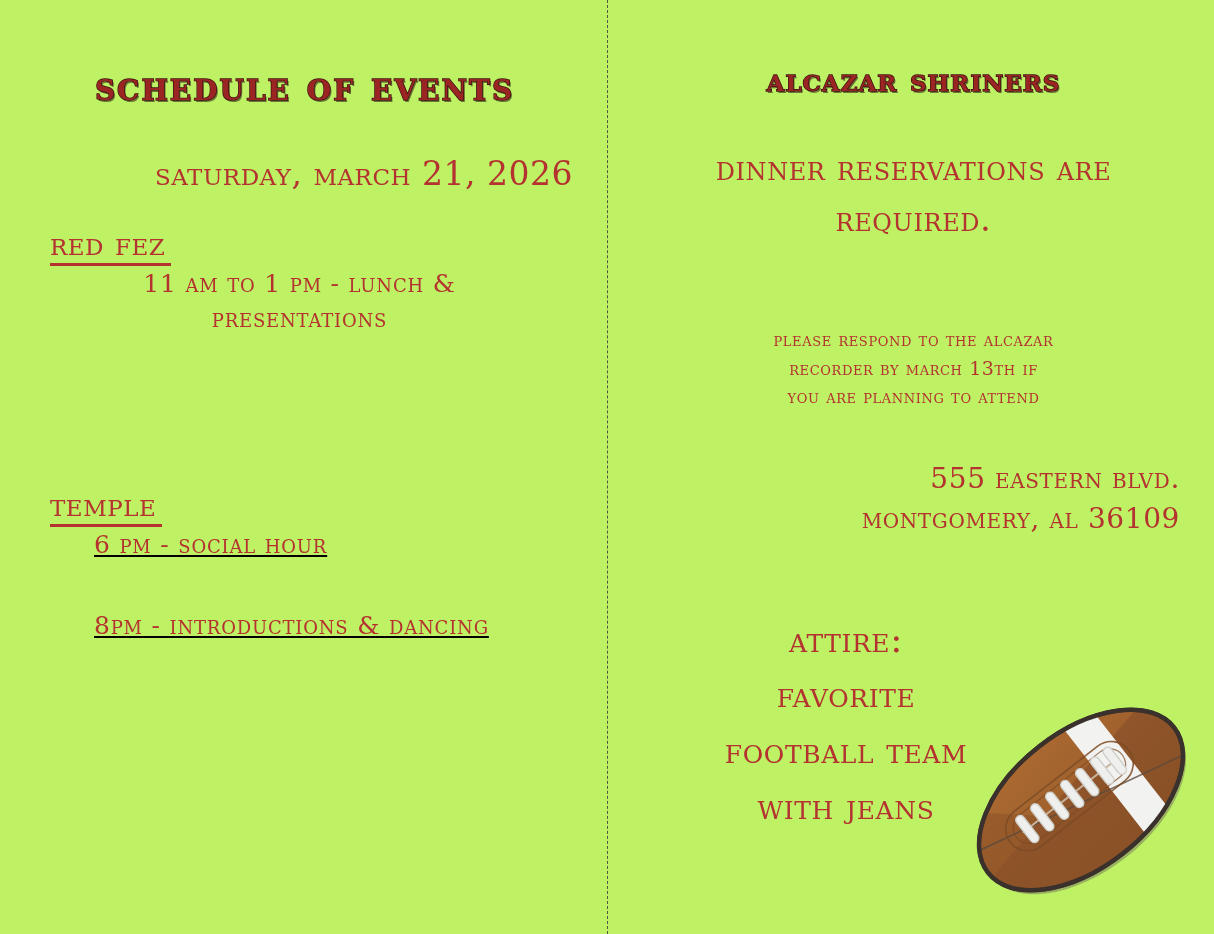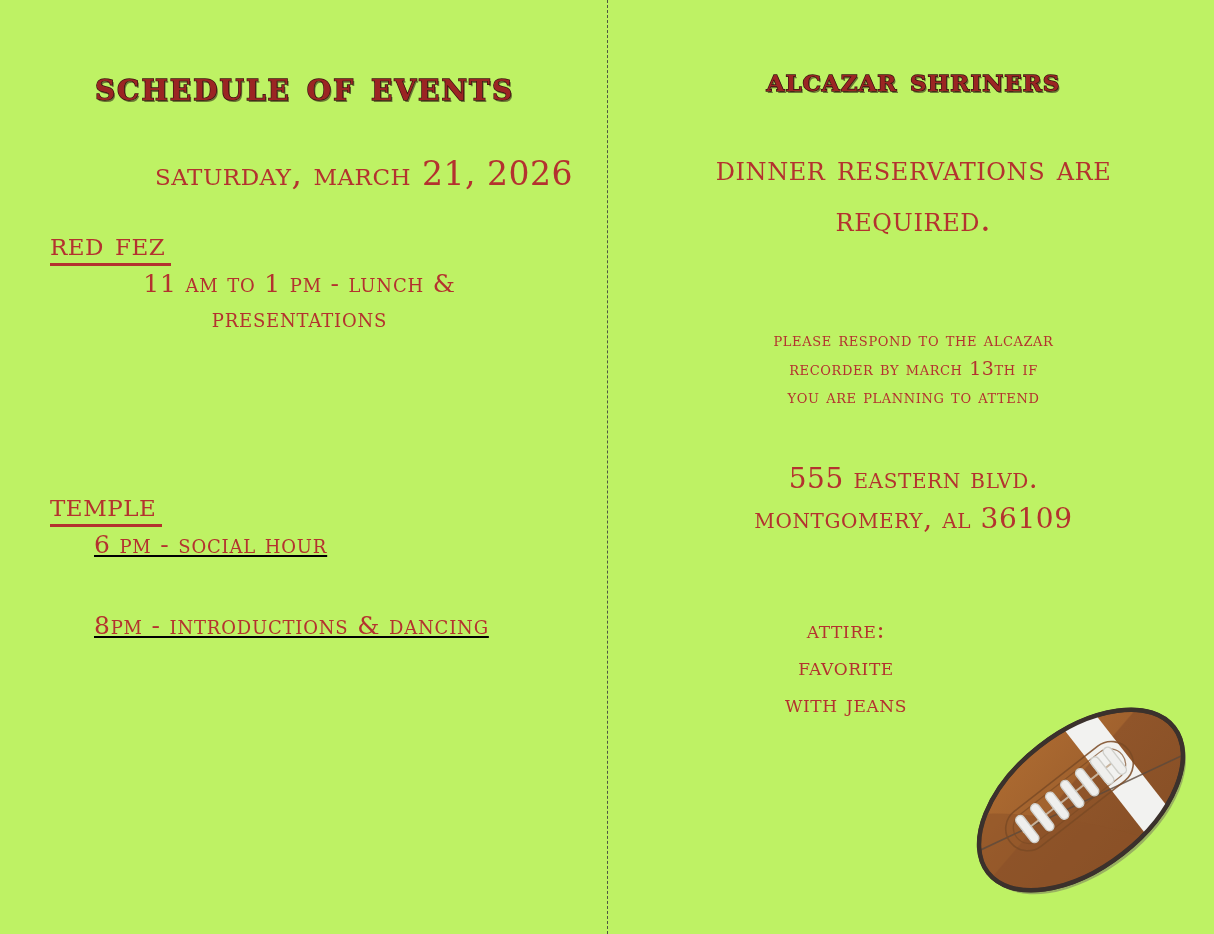--- a/index.html
+++ b/index.html
@@ -117,24 +117,24 @@
 
   
   .right-block {
     text-align: center;
     font-size: 34px;
     letter-spacing: .6px;
     line-height: 1.5;
   }
   #reservation-note { margin-top: 44px; }
   #rsvp-note       { margin-top: 80px; line-height: 1.5; font-size: 19px; }
-  #address-block   { margin-top: 48px; font-size: 28px; line-height: 1.45; }
+  #address-block   { margin-top: 48px; font-size: 28px; line-height: 1.45; text-align: right; }
   #attire-block    {
     margin-top: 72px;
-    font-size: 24px;
+    font-size: 36px;
     line-height: 1.55;
     width: 330px;
     margin-left: 34px;
     text-align: center;
   }
 
   
   #football {
     position: absolute;
     left: 953px;
@@ -191,20 +191,21 @@
     </div>
 
     <div class="body-text right-block" id="address-block">
       <div>555 Eastern Blvd.</div>
       <div>Montgomery, AL 36109</div>
     </div>
 
     <div class="body-text right-block" id="attire-block">
       <div>Attire:</div>
       <div>Favorite</div>
+      <div>Football team</div>
       <div>with jeans</div>
     </div>
 
   </div>
 
   <svg id="football" viewBox="0 0 256 256" aria-hidden="true">
     <defs>
       <clipPath id="ballClip">
         <ellipse cx="128" cy="128" rx="118" ry="68" transform="rotate(-38 128 128)"></ellipse>
       </clipPath>

